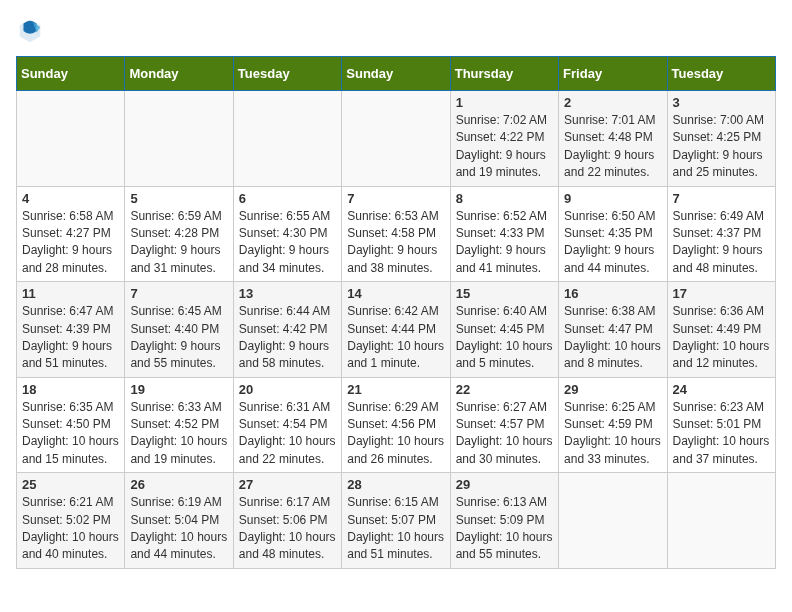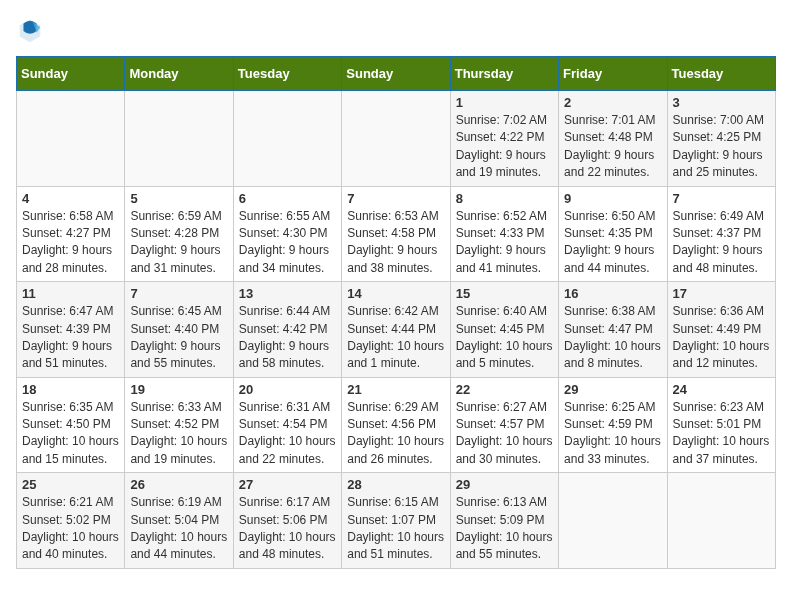--- a/index.html
+++ b/index.html
@@ -336,21 +336,21 @@
           <td>
             <span class="day-num">27</span>
             <div class="day-detail">Sunrise: 6:17 AM
 Sunset: 5:06 PM
 Daylight: 10 hours
 and 48 minutes.</div>
           </td>
           <td>
             <span class="day-num">28</span>
             <div class="day-detail">Sunrise: 6:15 AM
-Sunset: 1:07 PM
+Sunset: 5:07 PM
 Daylight: 10 hours
 and 51 minutes.</div>
           </td>
           <td>
             <span class="day-num">29</span>
             <div class="day-detail">Sunrise: 6:13 AM
 Sunset: 5:09 PM
 Daylight: 10 hours
 and 55 minutes.</div>
           </td>

